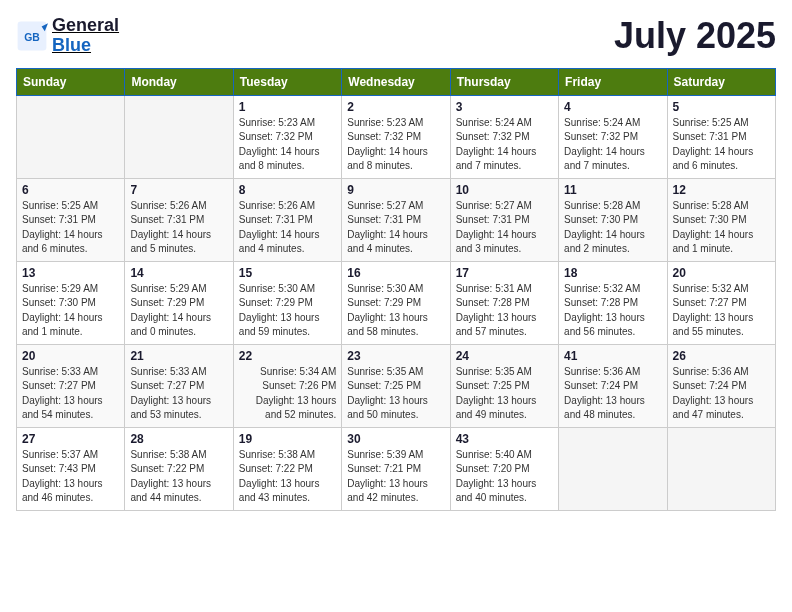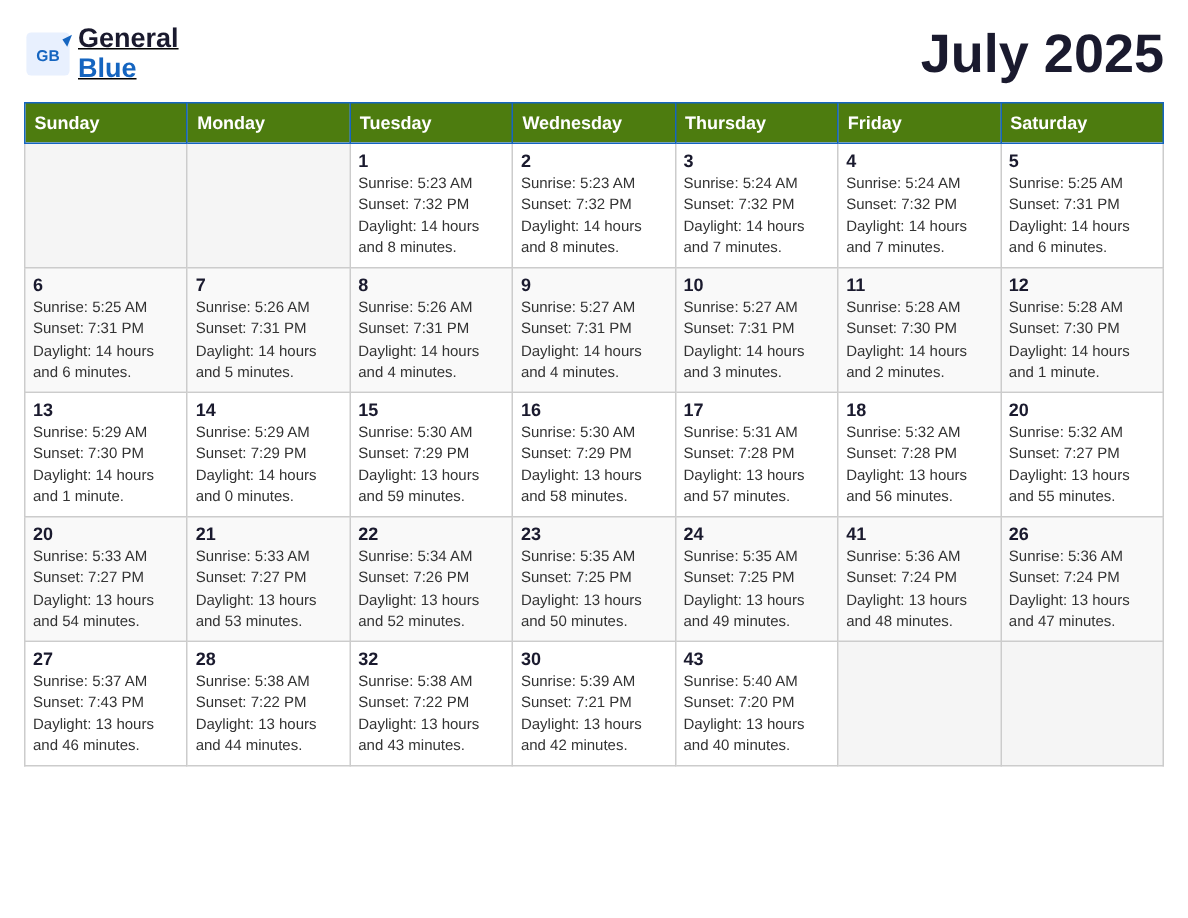--- a/index.html
+++ b/index.html
@@ -249,21 +249,21 @@
 Daylight: 13 hours and 54 minutes.</div>
         </td>
         <td>
           <div class="day-num">21</div>
           <div class="day-detail" style="white-space: pre-line;">Sunrise: 5:33 AM
 Sunset: 7:27 PM
 Daylight: 13 hours and 53 minutes.</div>
         </td>
         <td>
           <div class="day-num">22</div>
-          <div class="day-detail" style="white-space: pre-line;">Sunrise: 5:34 AM
+          <div class="day-detail" style="white-space: pre-line; text-align: right;">Sunrise: 5:34 AM
 Sunset: 7:26 PM
 Daylight: 13 hours and 52 minutes.</div>
         </td>
         <td>
           <div class="day-num">23</div>
           <div class="day-detail" style="white-space: pre-line;">Sunrise: 5:35 AM
 Sunset: 7:25 PM
 Daylight: 13 hours and 50 minutes.</div>
         </td>
         <td>
@@ -292,21 +292,21 @@
 Sunset: 7:43 PM
 Daylight: 13 hours and 46 minutes.</div>
         </td>
         <td>
           <div class="day-num">28</div>
           <div class="day-detail" style="white-space: pre-line;">Sunrise: 5:38 AM
 Sunset: 7:22 PM
 Daylight: 13 hours and 44 minutes.</div>
         </td>
         <td>
-          <div class="day-num">32</div>
+          <div class="day-num">19</div>
           <div class="day-detail" style="white-space: pre-line;">Sunrise: 5:38 AM
 Sunset: 7:22 PM
 Daylight: 13 hours and 43 minutes.</div>
         </td>
         <td>
           <div class="day-num">30</div>
           <div class="day-detail" style="white-space: pre-line;">Sunrise: 5:39 AM
 Sunset: 7:21 PM
 Daylight: 13 hours and 42 minutes.</div>
         </td>

